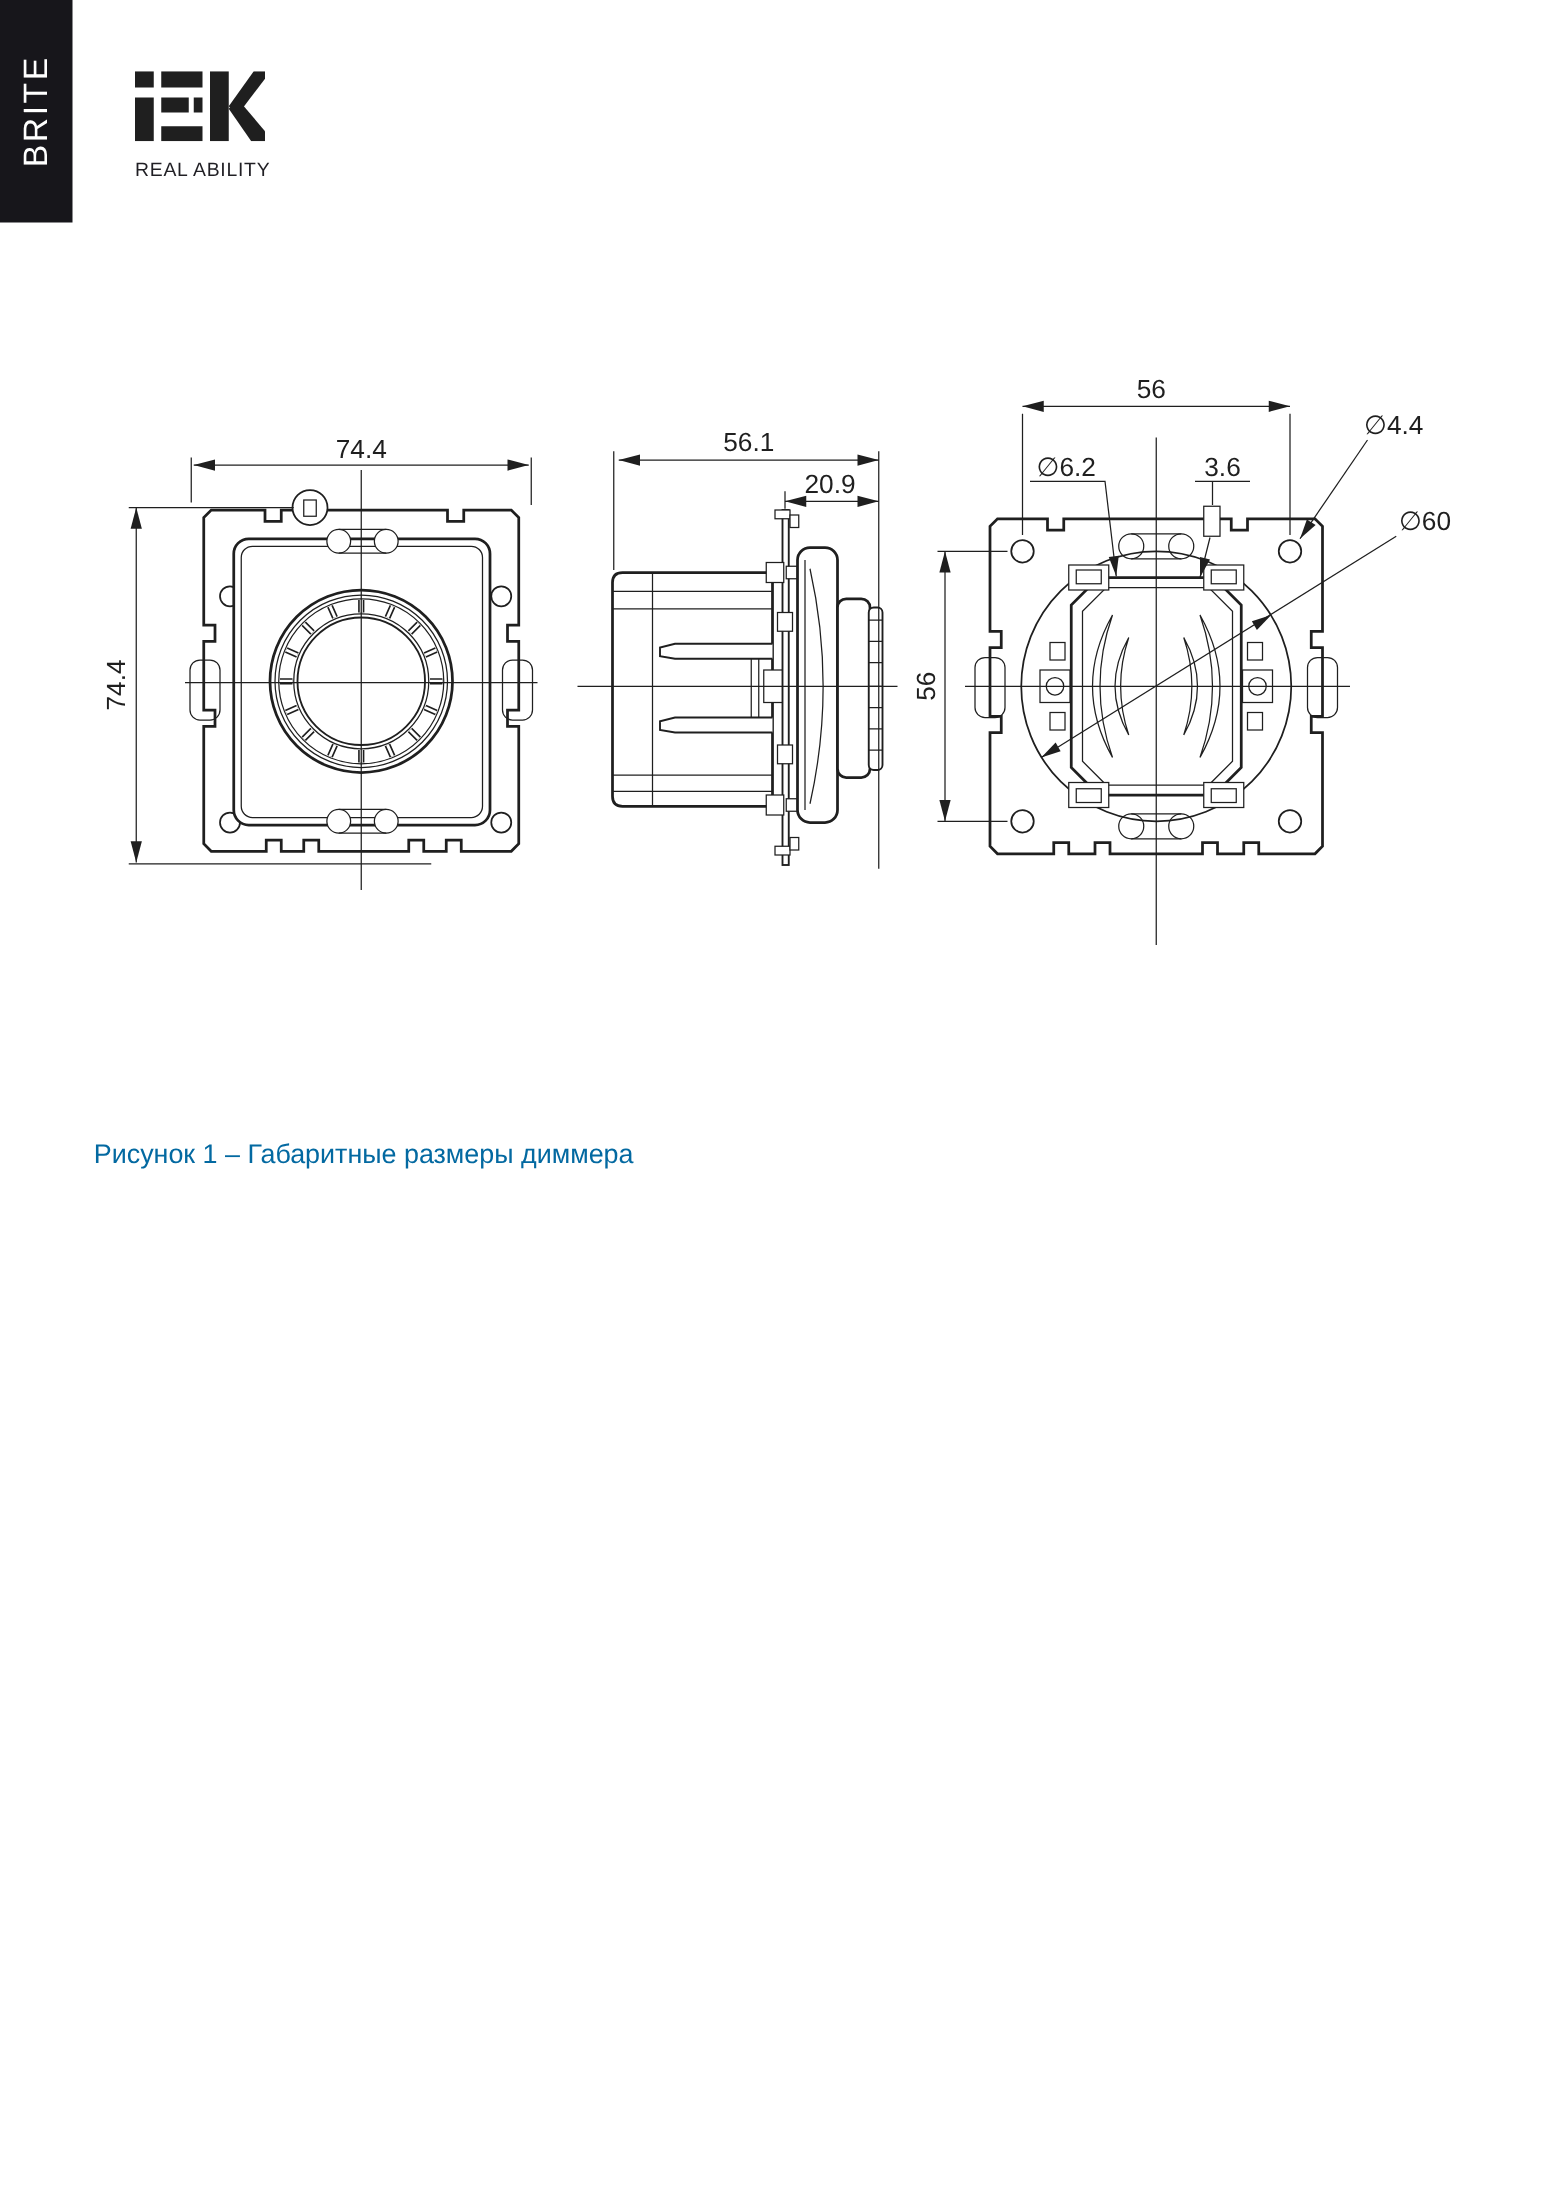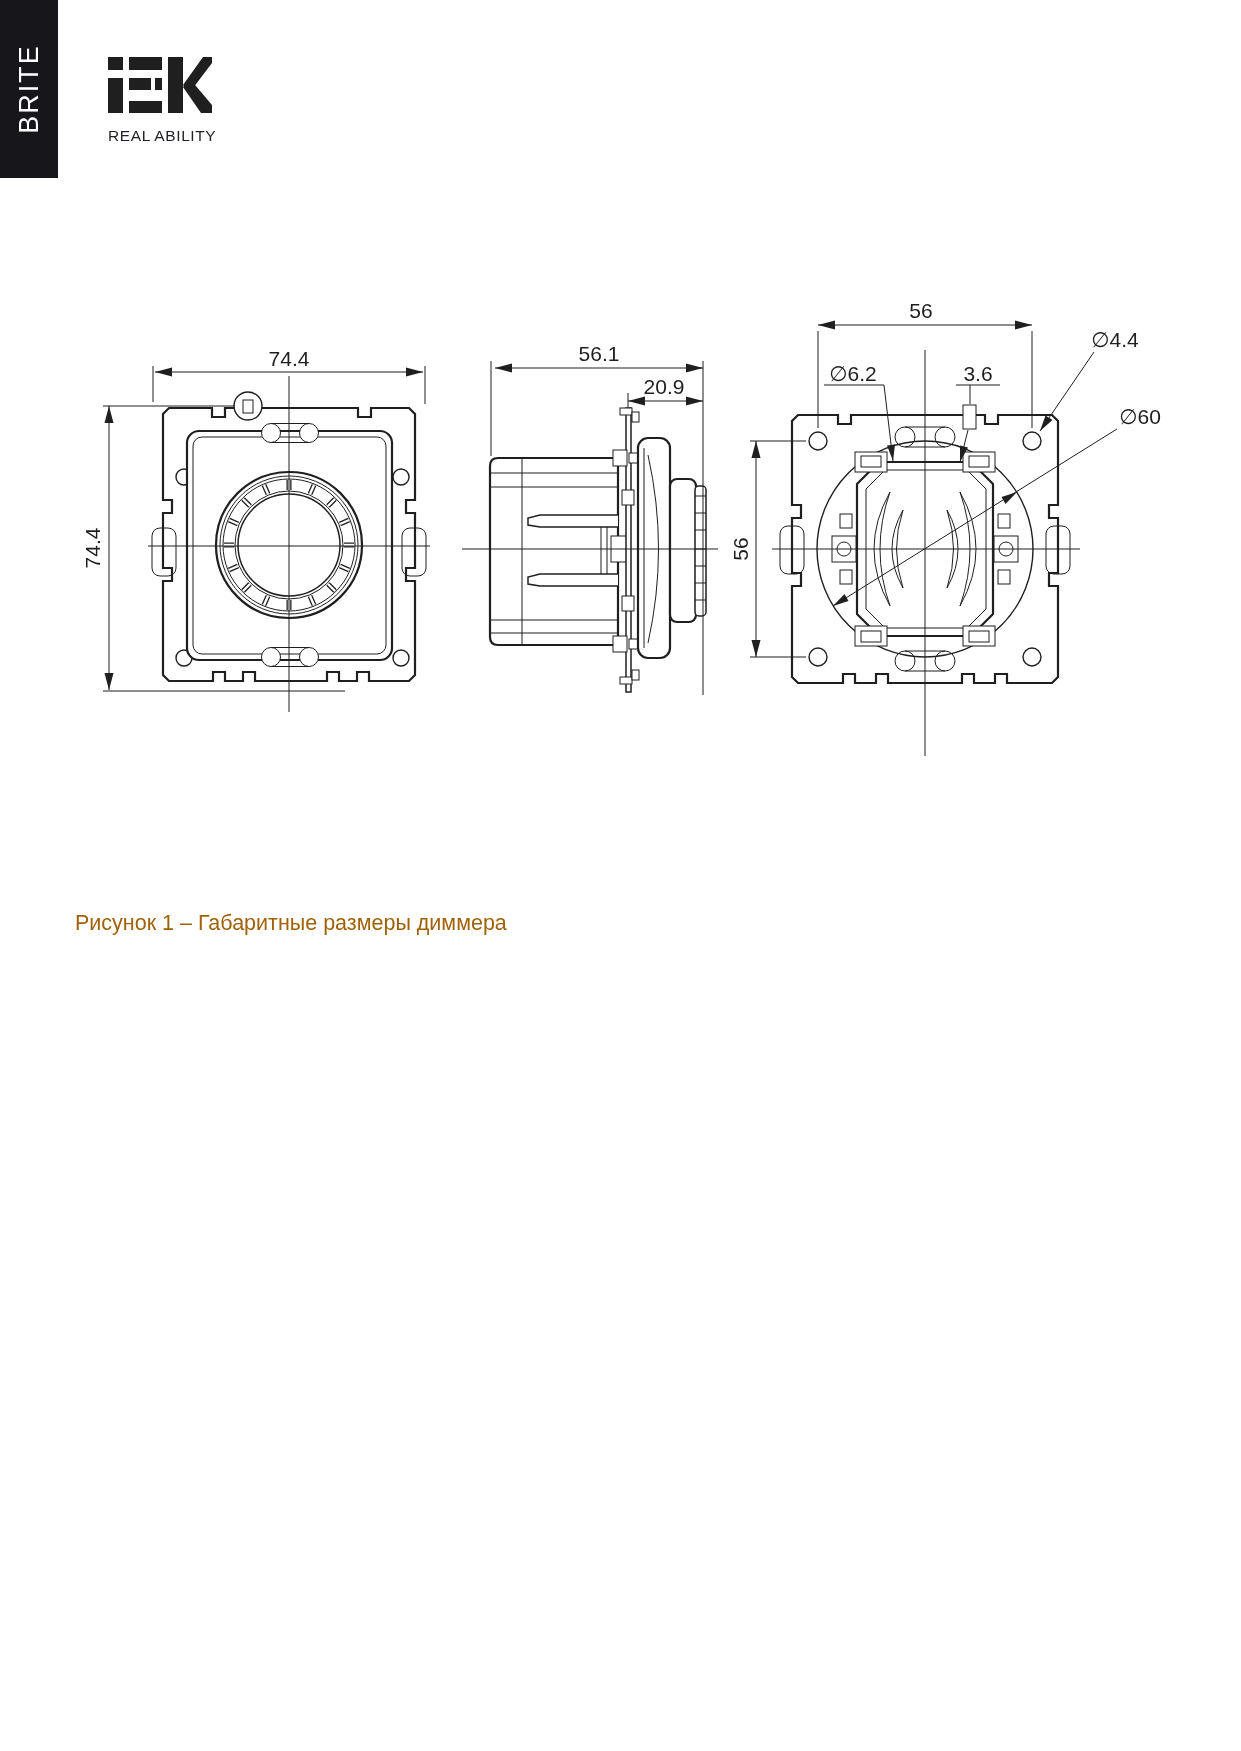--- a/index.html
+++ b/index.html
@@ -16,21 +16,21 @@
   .ln{stroke:#1f1f1f;fill:none;stroke-linecap:butt;stroke-linejoin:miter;}
   .fw{fill:#ffffff;}
   .fb{fill:#1f1f1f;stroke:none;}
   .w1{stroke-width:1;}
   .w14{stroke-width:1.4;}
   .w15{stroke-width:1.5;}
   .w2{stroke-width:2.2;}
   .tickw{stroke:#ffffff;fill:none;}
   text.dim{font-family:"Liberation Sans",sans-serif;font-size:21px;fill:#1f1f1f;}
   
-  .caption{position:absolute;left:75px;top:911px;font-size:21.5px;color:#a16207;}
+  .caption{position:absolute;left:75px;top:911px;font-size:21.5px;color:#0369a1;}
 </style>
 </head>
 <body>
 
 <div class="page">
 
   <div class="series-tab">
     <span>BRITE</span>
   </div>
 

